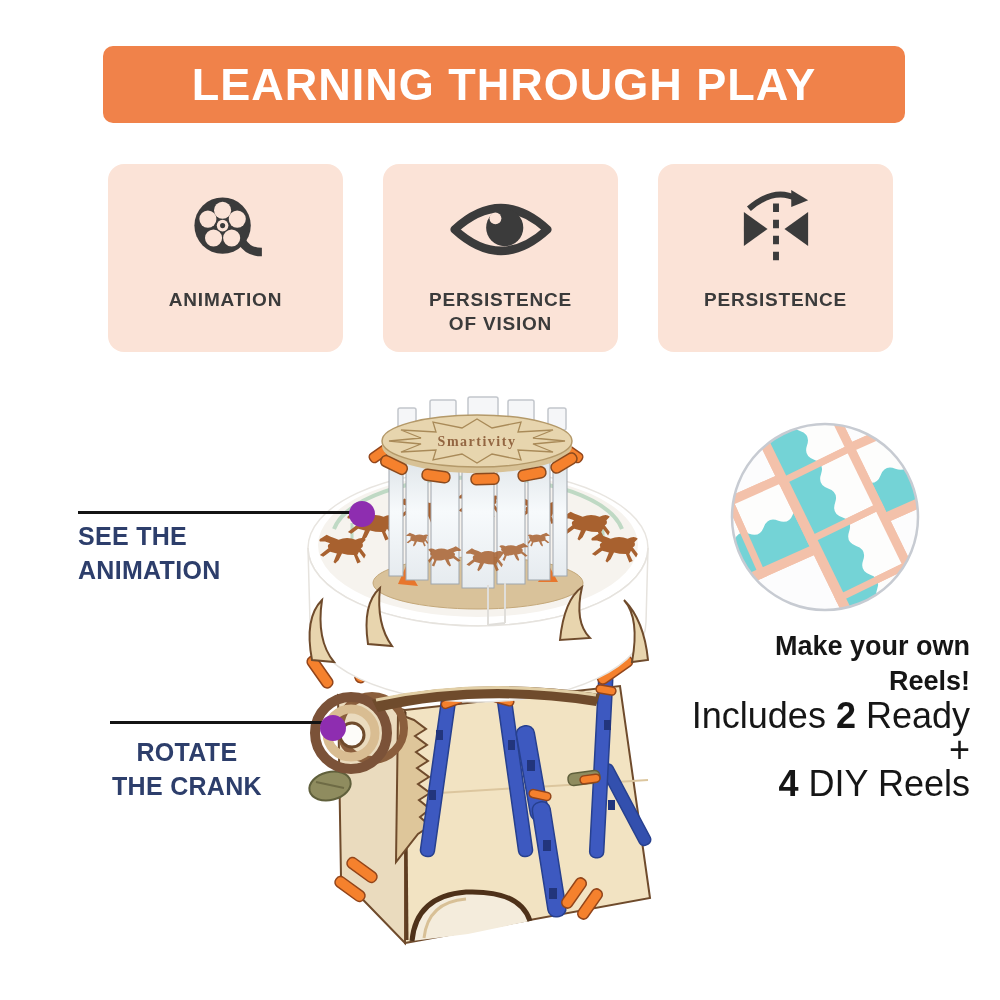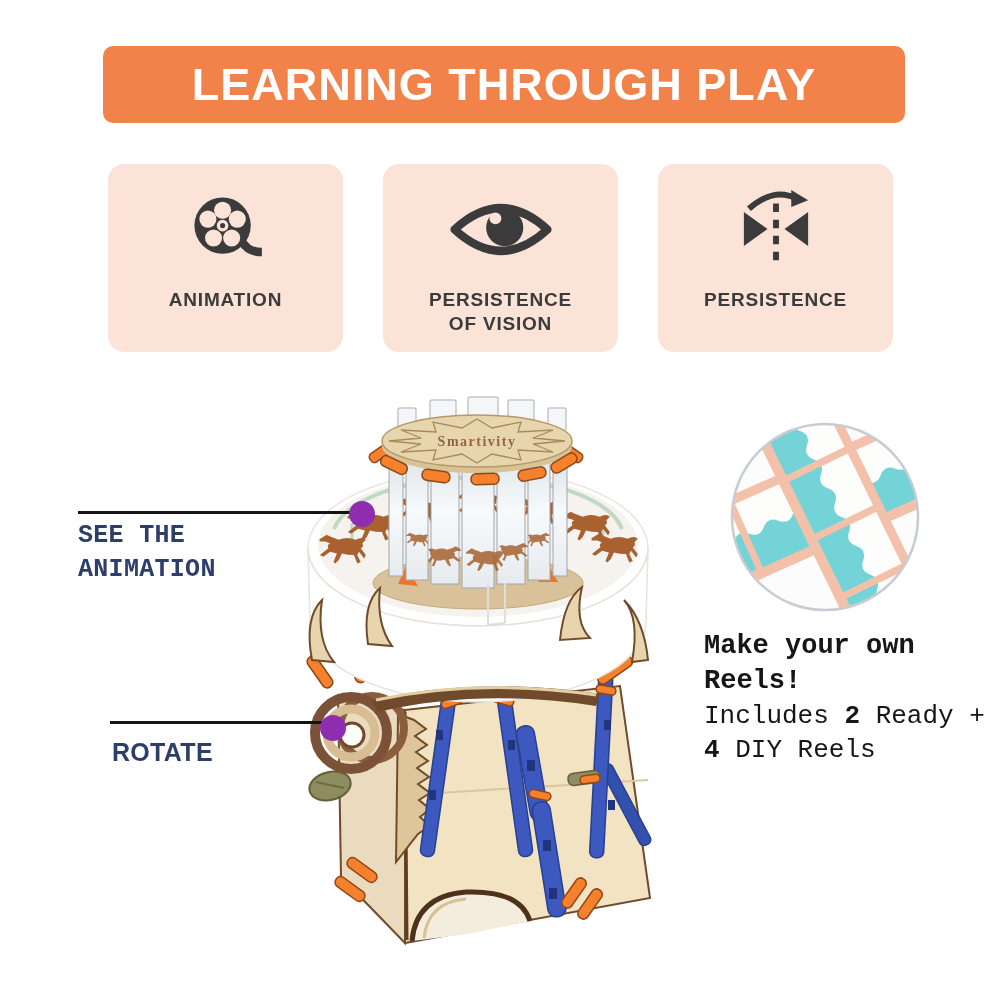--- a/index.html
+++ b/index.html
@@ -18,29 +18,29 @@
   .card-label span{display:block;}
   .ic{fill:var(--icon-dark);} .ics{stroke:var(--icon-dark);}
 
   .connector{position:absolute;height:3px;background:var(--connector-black);}
   .connector1{left:78px;top:511px;width:285px;}
   .connector2{left:110px;top:721px;width:225px;}
   .dot{position:absolute;width:26px;height:26px;border-radius:50%;background:var(--dot-purple);z-index:5;}
   .dot1{left:349px;top:501px;} .dot2{left:320px;top:715px;}
   .callout{position:absolute;color:var(--callout-navy);font-size:25px;font-weight:800;line-height:34px;letter-spacing:.3px;}
   .callout span{display:block;}
-  .callout1{left:78px;top:519px;font-family:Liberation Mono, monospace;} .callout2{left:112px;top:735px;text-align:center;}
+  .callout1{left:78px;top:519px;} .callout2{left:112px;top:735px;text-align:center;}
 
   .product-svg{position:absolute;left:280px;top:388px;width:400px;height:600px;}
   .reel-photo-svg{position:absolute;left:727px;top:419px;width:196px;height:196px;}
 
-  .right-text{position:absolute;left:704px;top:629px;width:290px;text-align:left;color:var(--body-text);font-family:Liberation Mono, monospace;}
+  .right-text{position:absolute;left:680px;top:629px;width:290px;text-align:right;color:var(--body-text);}
   .right-heading{font-size:27px;font-weight:700;line-height:35px;}
   .right-heading span{display:block;}
-  .right-body{font-size:26px;font-weight:400;line-height:34px;}
+  .right-body{font-size:36px;font-weight:400;line-height:34px;}
   .right-body b{font-weight:700;}
 </style>
 </head>
 <body>
 
 <div class="page">
 
   <div class="banner">
     <span class="banner-text">LEARNING THROUGH PLAY</span>
   </div>
@@ -251,20 +251,21 @@
   <div class="dot dot1"></div>
   <div class="callout callout1">
     <span>SEE THE</span>
     <span>ANIMATION</span>
   </div>
 
   <div class="connector connector2"></div>
   <div class="dot dot2"></div>
   <div class="callout callout2">
     <span>ROTATE</span>
+    <span>THE CRANK</span>
   </div>
 
   <svg class="reel-photo-svg" viewBox="0 0 196 196">
     <defs>
         <clipPath id="circClip">
           <circle cx="98" cy="98" r="93"></circle>
         </clipPath>
       </defs>
     <circle cx="98" cy="98" r="93" fill="#FCFCFD"></circle>
     <g clip-path="url(#circClip)">

